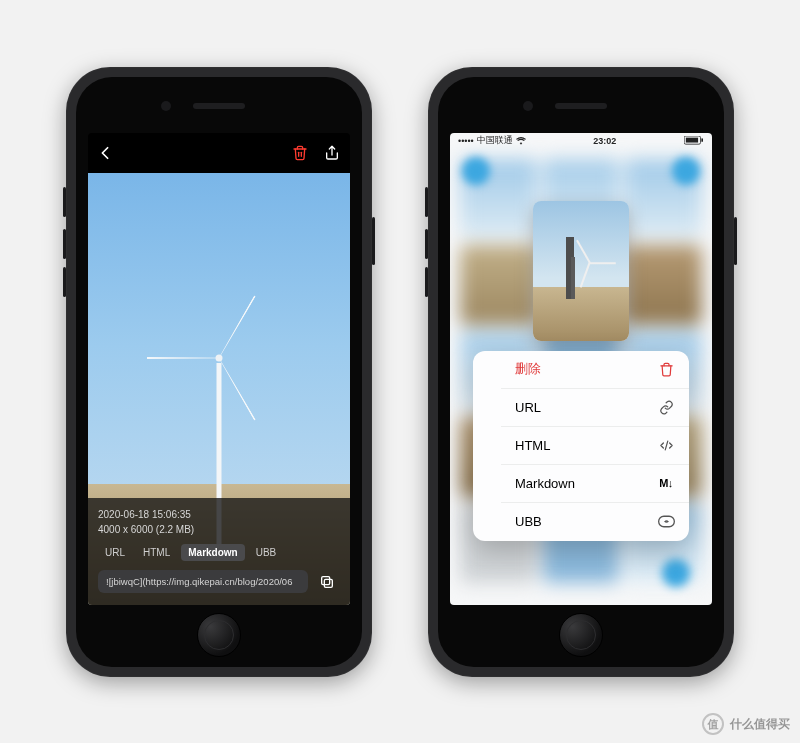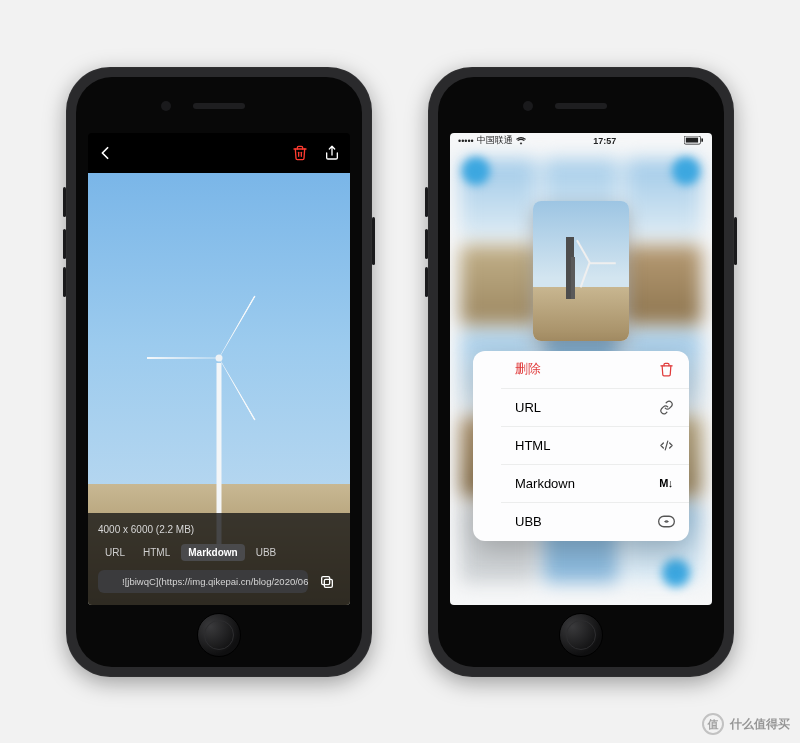--- a/index.html
+++ b/index.html
@@ -107,21 +107,21 @@
     color:#fff;
   }
   .fn { font-size:13px; font-weight:600; }
   .meta { font-size:10px; color:#d7d7d7; line-height:1.3; margin-top:2px; }
   .tabs { display:flex; gap:4px; margin-top:8px; }
   .tab { font-size:10px; padding:3px 7px; border-radius:4px; color:#cfcfcf; cursor:pointer; }
   .tab.active { background:#4a4a4c; color:#fff; font-weight:600; }
   .linkrow { display:flex; gap:6px; margin-top:8px; align-items:center; }
   .linkbox {
     flex:1; background:#3b3b3d; border-radius:6px;
-    font-size:9.5px; color:#d5d5d5; padding:6px 24px;
+    font-size:9.5px; color:#d5d5d5; padding:6px 8px;
     white-space:nowrap; overflow:hidden;
   }
   .copybtn {
     width:26px; height:26px; display:flex; align-items:center; justify-content:center;
     color:#fff; cursor:pointer;
   }
 
   
   .screen-right { background:#f6f7f8; color:#000; }
   .statusbar {
@@ -221,20 +221,21 @@
         </span>
       </div>
       <div class="sky" style="position:absolute;top:40px;bottom:0;left:0;right:0;">
         <div class="ground"></div>
         <div class="turbine-tower"></div>
         <div class="hub"></div>
         <div class="blade b1"></div>
         <div class="blade b2"></div>
         <div class="blade b3"></div>
         <div class="info-panel">
+          <div class="meta">2020-06-18 15:06:35</div>
           <div class="meta">4000 x 6000 (2.2 MB)</div>
           <div class="tabs">
             <span class="tab">URL</span>
             <span class="tab">HTML</span>
             <span class="tab active">Markdown</span>
             <span class="tab">UBB</span>
           </div>
           <div class="linkrow">
             <div class="linkbox">![jbiwqC](https://img.qikepai.cn/blog/2020/06</div>
             <div class="copybtn">
@@ -259,21 +260,21 @@
       <div class="statusbar">
         <span style="display:flex;gap:3px;align-items:center">
           <span>•••••</span>
           <span>中国联通</span>
           <span>
             <svg width="10" height="8" viewBox="0 0 24 18" fill="#222">
                 <path d="M12 18l3-4a5 5 0 0 0-6 0zM5 9a12 12 0 0 1 14 0l2-2a15 15 0 0 0-18 0zM0 4a20 20 0 0 1 24 0l-2 2a17 17 0 0 0-20 0z"></path>
               </svg>
           </span>
         </span>
-        <span style="font-weight:600">17:57</span>
+        <span style="font-weight:600">23:02</span>
         <span>
           <svg width="20" height="9" viewBox="0 0 24 11">
               <rect x="0" y="0" width="20" height="10" rx="2" fill="none" stroke="#222" stroke-width="1"></rect>
               <rect x="2" y="2" width="15" height="6" fill="#222"></rect>
               <rect x="21" y="3" width="2" height="4" fill="#222"></rect>
             </svg>
         </span>
       </div>
 
       <div class="blur-grid">

